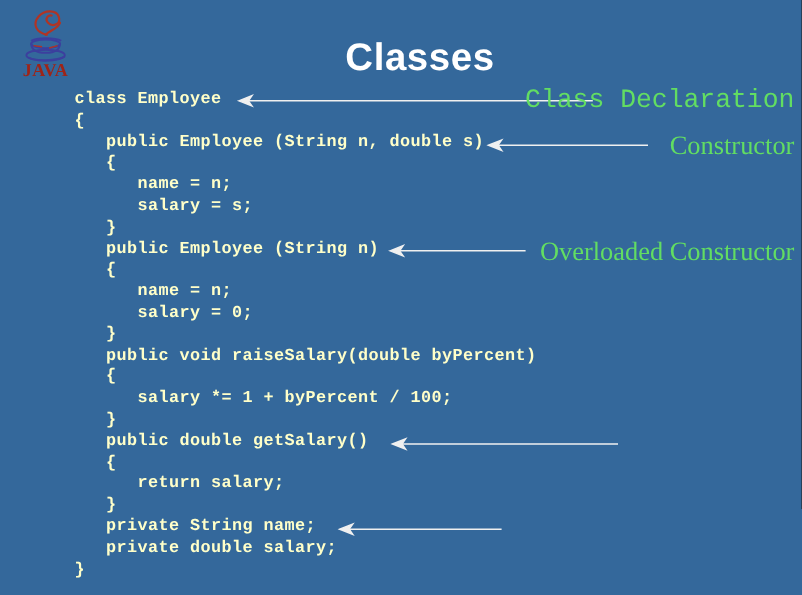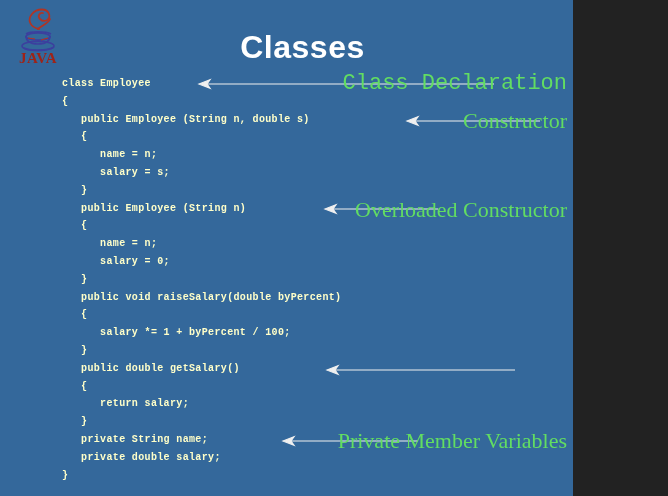--- a/index.html
+++ b/index.html
@@ -1,37 +1,37 @@
 <!DOCTYPE html>
 <html><head>
 <meta charset="utf-8">
 <style>
   html,body{margin:0;padding:0;background:#222;}
   .slide{
     position:relative;
-    width:573px;height:496px;
+    width:668px;height:496px;
     background:#34689b;
     overflow:hidden;
     font-family:"Liberation Sans", sans-serif;
   }
   .logo{
     position:absolute;left:14px;top:5px;width:48px;height:62px;
   }
   .title{
     position:absolute;left:16px;top:29px;width:100%;
     text-align:center;
     color:#ffffff;
     font-family:"Liberation Sans", sans-serif;
     font-size:32px;font-weight:bold;
     letter-spacing:0.5px;
   }
   .code{
     position:absolute;left:62px;top:75px;margin:0;
     font-family:"Liberation Mono","DejaVu Sans Mono",monospace;
-    font-size:10px;line-height:17.8px;
+    font-size:14px;line-height:17.8px;
     font-weight:bold;
     letter-spacing:0.35px;
     color:#ffffc9;
     white-space:pre;
   }
   .arrows{
     position:absolute;left:0;top:0;width:668px;height:496px;
     pointer-events:none;
   }
   .callout{
@@ -119,15 +119,14 @@
       <g>
         <line x1="291" y1="441" x2="418" y2="441"></line>
         <polygon points="283,441 294,436.7 291,441 294,445.3"></polygon>
       </g>
     </g>
   </svg>
 
   <div class="callout c1">Class Declaration</div>
   <div class="callout c3">Overloaded Constructor</div>
   <div class="callout c2">Constructor</div>
-  <div class="callout c5">Private Member Variables</div>
 
 </div>
 
 </body></html>

